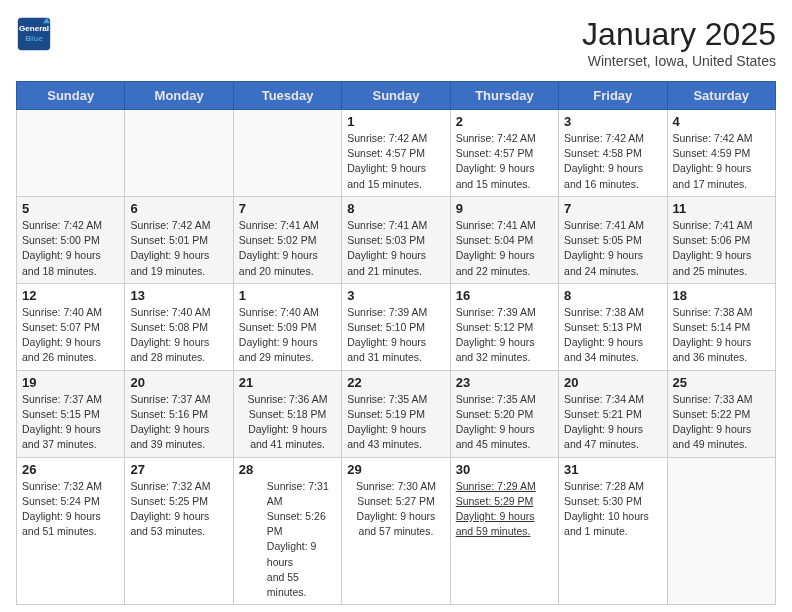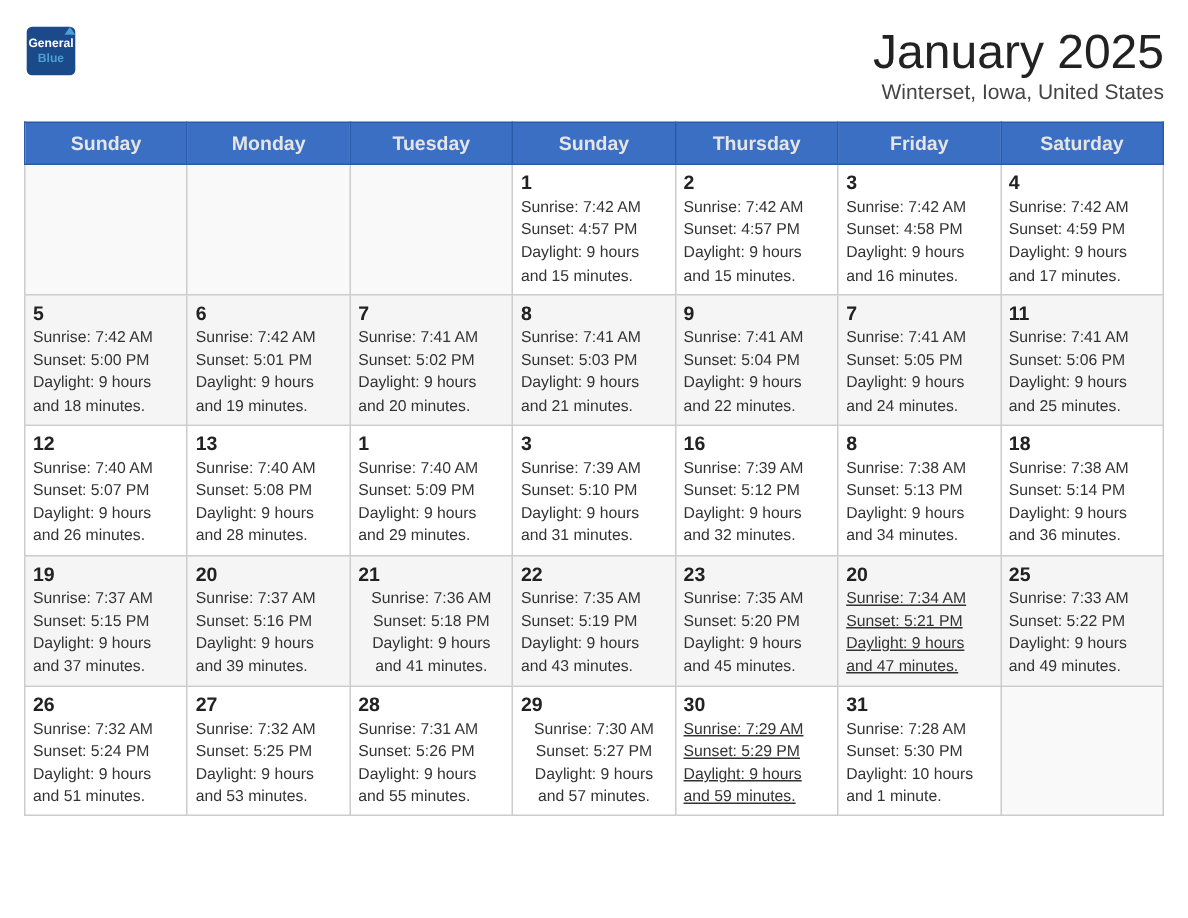--- a/index.html
+++ b/index.html
@@ -280,21 +280,21 @@
         </td>
         <td>
           <span class="day-number">23</span>
           <div class="cell-content" style="white-space: pre-line;">Sunrise: 7:35 AM
 Sunset: 5:20 PM
 Daylight: 9 hours
 and 45 minutes.</div>
         </td>
         <td>
           <span class="day-number">20</span>
-          <div class="cell-content" style="white-space: pre-line; text-decoration: underline;">Sunrise: 7:34 AM
+          <div class="cell-content" style="white-space: pre-line;">Sunrise: 7:34 AM
 Sunset: 5:21 PM
 Daylight: 9 hours
 and 47 minutes.</div>
         </td>
         <td>
           <span class="day-number">25</span>
           <div class="cell-content" style="white-space: pre-line;">Sunrise: 7:33 AM
 Sunset: 5:22 PM
 Daylight: 9 hours
 and 49 minutes.</div>
@@ -310,21 +310,21 @@
         </td>
         <td>
           <span class="day-number">27</span>
           <div class="cell-content" style="white-space: pre-line;">Sunrise: 7:32 AM
 Sunset: 5:25 PM
 Daylight: 9 hours
 and 53 minutes.</div>
         </td>
         <td>
           <span class="day-number">28</span>
-          <div class="cell-content" style="white-space: pre-line;">Sunrise: 7:31 AM
+          <div class="cell-content" style="white-space: pre-line; margin-left: 28px;">Sunrise: 7:31 AM
 Sunset: 5:26 PM
 Daylight: 9 hours
 and 55 minutes.</div>
         </td>
         <td>
           <span class="day-number">29</span>
           <div class="cell-content" style="white-space: pre-line; text-align: center;">Sunrise: 7:30 AM
 Sunset: 5:27 PM
 Daylight: 9 hours
 and 57 minutes.</div>

